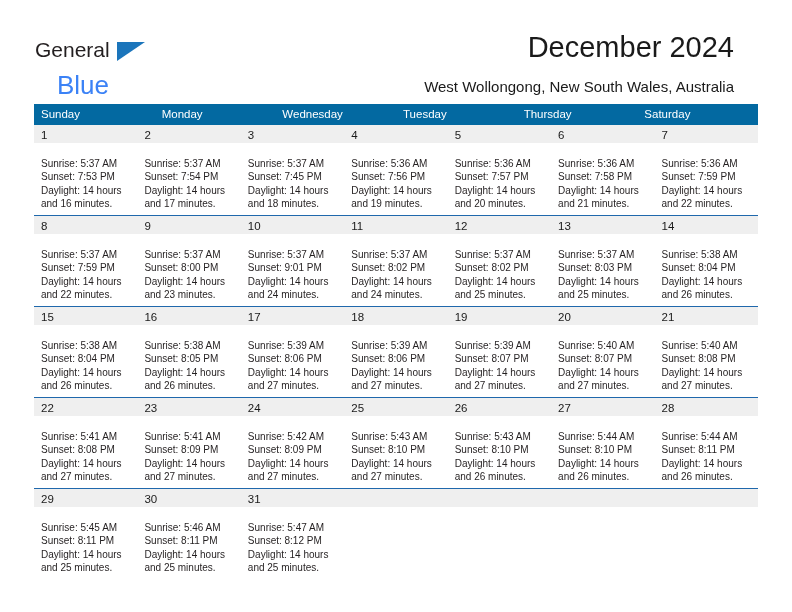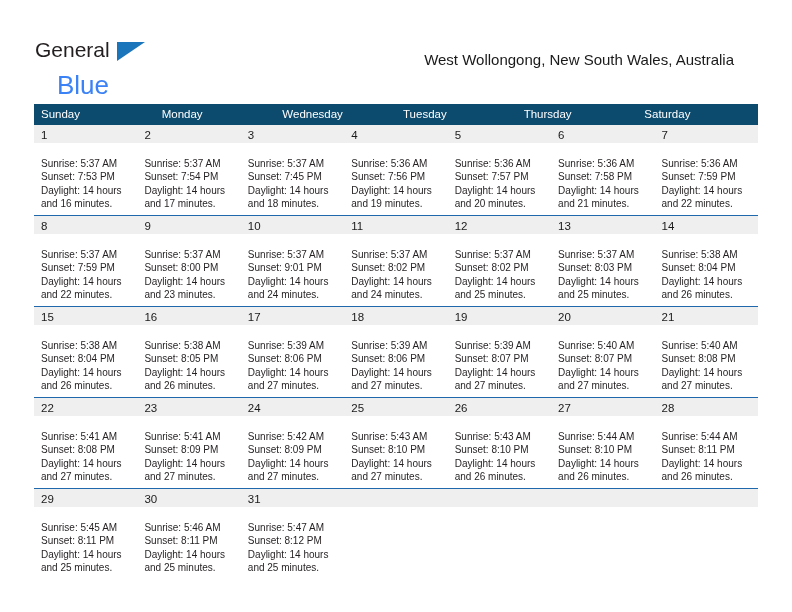--- a/index.html
+++ b/index.html
@@ -75,35 +75,35 @@
     font-weight: normal;
     color: #1a1a1a;
     line-height: 34px;
     white-space: nowrap;
   }
   .cal-subtitle {
     font-size: 15px;
     font-weight: normal;
     color: #1a1a1a;
     line-height: 22px;
-    margin-top: 19px;
+    margin-top: 12px;
     white-space: nowrap;
   }
 
   
   .calendar {
     position: absolute;
     left: 34px;
     top: 104px;
     width: 724px;
   }
   .weekday-row {
     display: flex;
     width: 100%;
-    background: #0c4a6e;
+    background: #0369a1;
     height: 21px;
   }
   .weekday {
     flex: 1 1 0;
     color: #ffffff;
     font-size: 11.5px;
     line-height: 21px;
     padding-left: 7px;
     box-sizing: border-box;
     white-space: nowrap;
@@ -151,20 +151,21 @@
 
   <div class="header">
 
     <div class="logo">
       <span class="logo-general">General</span>
       <span class="logo-triangle"></span>
       <span class="logo-blue">Blue</span>
     </div>
 
     <div class="title-block">
+      <div class="cal-title">December 2024</div>
       <div class="cal-subtitle">West Wollongong, New South Wales, Australia</div>
     </div>
 
   </div>
 
   <div class="calendar">
 
     <div class="weekday-row">
       <div class="weekday">Sunday</div>
       <div class="weekday">Monday</div>

